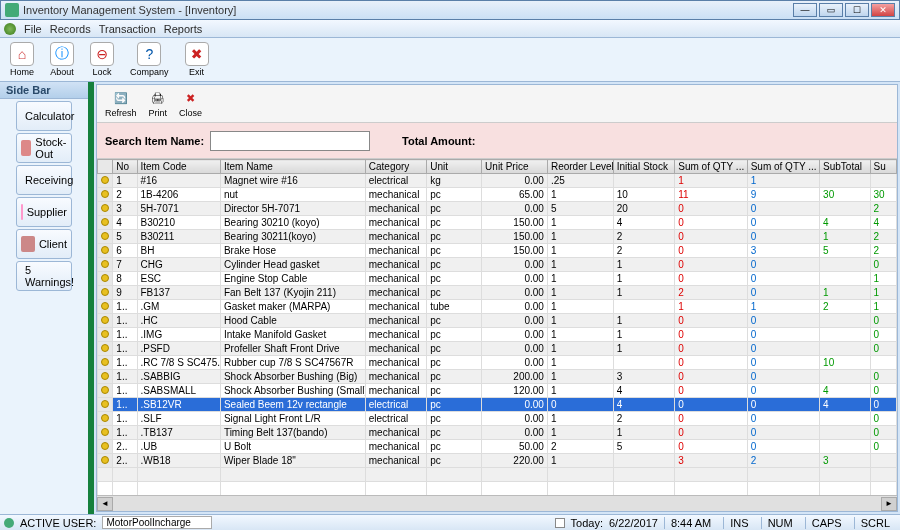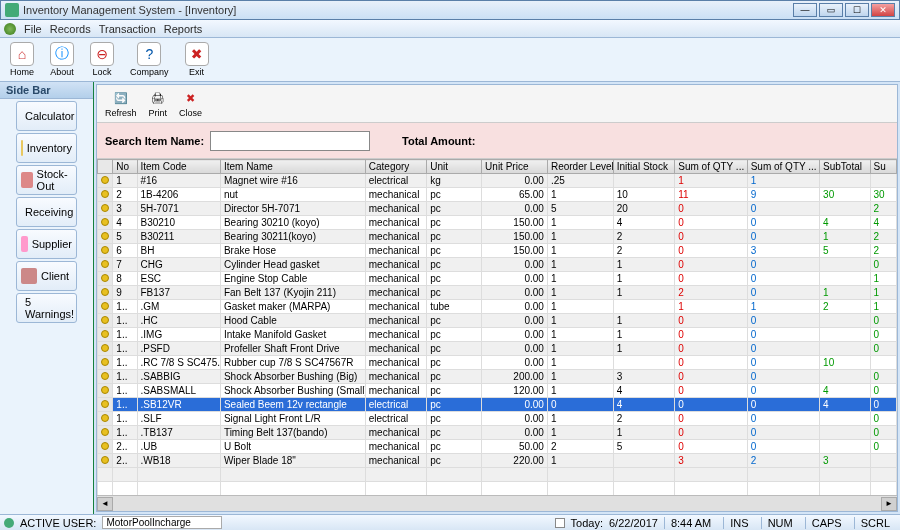--- a/index.html
+++ b/index.html
@@ -21,21 +21,21 @@
 .tbtn .ic { width: 24px; height: 24px; border: 1px solid #aaa; border-radius: 4px; display: flex; align-items: center; justify-content: center; font-size: 14px; }
 .tbtn .lbl { font-size: 9px; }
 .ic.home { background: #fff; color: #c33; }
 .ic.about { background: #fff; color: #08f; }
 .ic.lock { background: #fff; color: #c22; }
 .ic.company { background: #fff; color: #05a; }
 .ic.exit { background: #fff; color: #c22; }
 
 .body { display: flex; height: 432px; }
 
-.sidebar { width: 94px; background: #eaf3fc; border-right: 1px solid #15803d; }
+.sidebar { width: 94px; background: #eaf3fc; border-right: 6px solid #15803d; }
 .sidebar .hdr { background: linear-gradient(#d1e2f5,#b3cfea); padding: 2px 6px; border-bottom: 1px solid #9cb7d6; font-weight: bold; color: #2a4a6a; }
 .sbtn { height: 30px; margin: 2px 16px; border: 1px solid #9cb7d6; border-radius: 3px; background: linear-gradient(#f8fbff,#e2edf8); display: flex; align-items: center; padding: 0 4px; gap: 4px; font-size: 10px; }
 .sbtn .ic2 { width: 16px; height: 16px; border-radius: 2px; }
 .sbtn.calc .ic2 { background: #888; }
 .sbtn.prof .ic2 { background: #4a8; }
 .sbtn.inv .ic2 { background: #e8c860; }
 .sbtn.stk .ic2 { background: #d88; }
 .sbtn.rec .ic2 { background: #8a5; }
 .sbtn.sup .ic2 { background: #f9c; }
 .sbtn.cli .ic2 { background: #c88; }
@@ -126,24 +126,20 @@
       <div class="lbl">Exit</div>
     </div>
 </div>
 
 <div class="body">
   <div class="sidebar">
     <div class="hdr">Side Bar</div>
     <div class="sbtn calc">
         <div class="ic2"></div>
         <span>Calculator</span>
-      </div>
-    <div class="sbtn inv">
-        <div class="ic2"></div>
-        <span>Inventory</span>
       </div>
     <div class="sbtn stk">
         <div class="ic2"></div>
         <span>Stock-Out</span>
       </div>
     <div class="sbtn rec">
         <div class="ic2"></div>
         <span>Receiving</span>
       </div>
     <div class="sbtn sup">
@@ -568,21 +564,21 @@
       <div class="arr">◄</div>
       <div class="track"></div>
       <div class="arr">►</div>
     </div>
   </div>
 </div>
 
 <div class="status">
   <div class="usericon"></div>
   <span>ACTIVE USER:</span>
-  <input style="width: 120px;" value="MotorPoolIncharge">
+  <input style="width: 110px;" value="MotorPoolIncharge">
   <div class="spacer"></div>
   <span class="cal"></span>
   <span>Today:</span>
   <span>6/22/2017</span>
   <span class="cell">8:44 AM</span>
   <span class="cell">INS</span>
   <span class="cell">NUM</span>
   <span class="cell">CAPS</span>
   <span class="cell">SCRL</span>
 </div>

